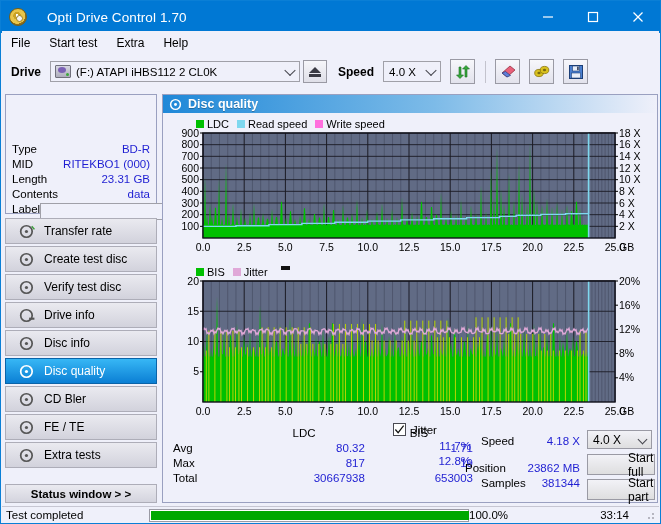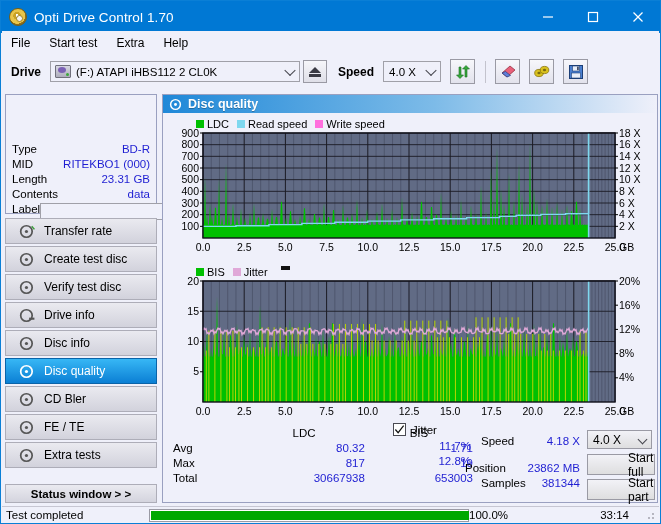--- a/index.html
+++ b/index.html
@@ -16,21 +16,21 @@
     width: 661px; height: 524px;
     background: #eff0fa;
     border: 1px solid #0a7fd6;
     overflow: hidden;
   }
 
   
   .titlebar {
     position: absolute; left: 0; top: 0; width: 659px; height: 32px;
     background: #0078d4;
-    display: flex; align-items: center;
+    display: flex; align-items: center; gap: 13px;
   }
   .title-icon {
     width: 18px; height: 18px; margin-left: 8px; margin-right: 7px;
     border-radius: 50%;
     background: radial-gradient(circle at 45% 42%, #ffffff 0 12%, #c9a227 13% 30%, #e8c54a 31% 62%, #8e6f1c 63% 80%, #d9b63c 81% 100%);
     border: 1px solid #7a5f12;
     position: relative; flex: none;
   }
   .title-icon::after {
     content:""; position:absolute; left:6px; top:6px; width:5px; height:5px;

